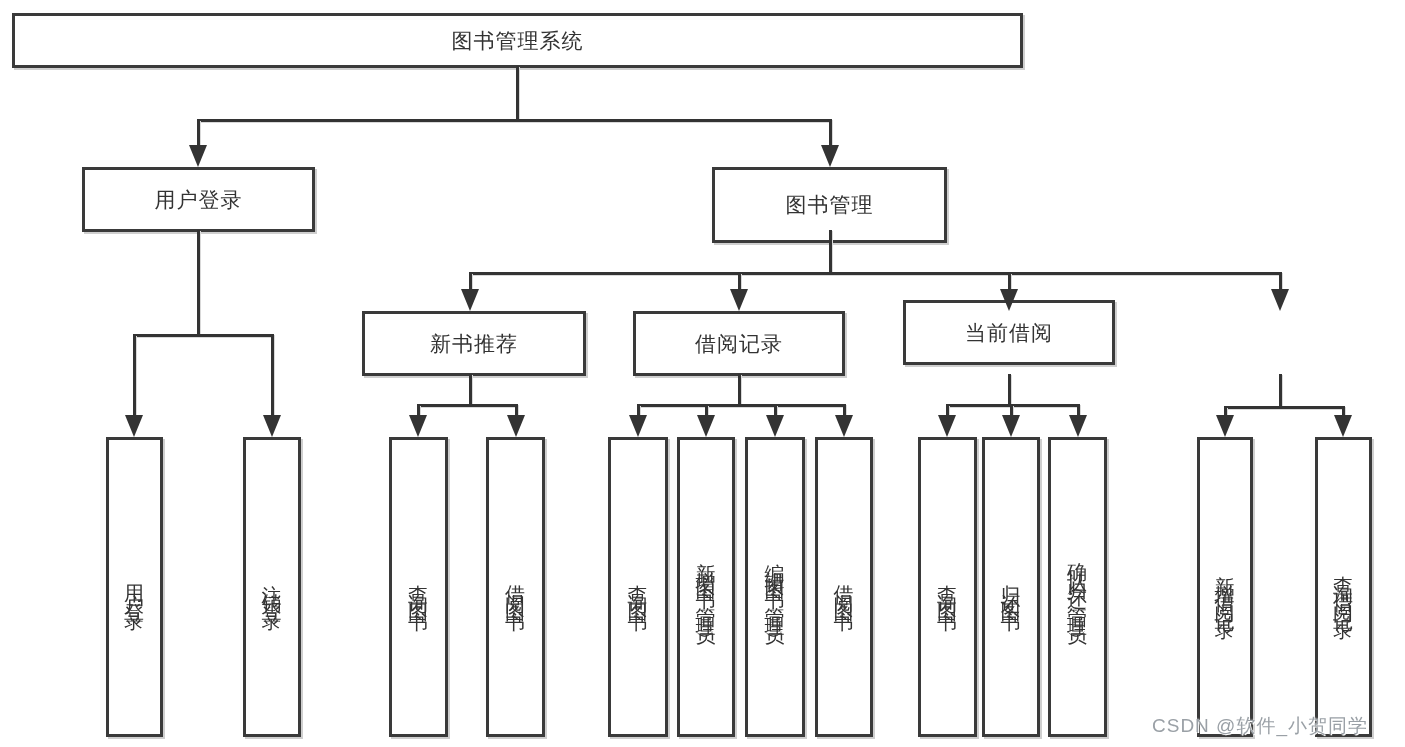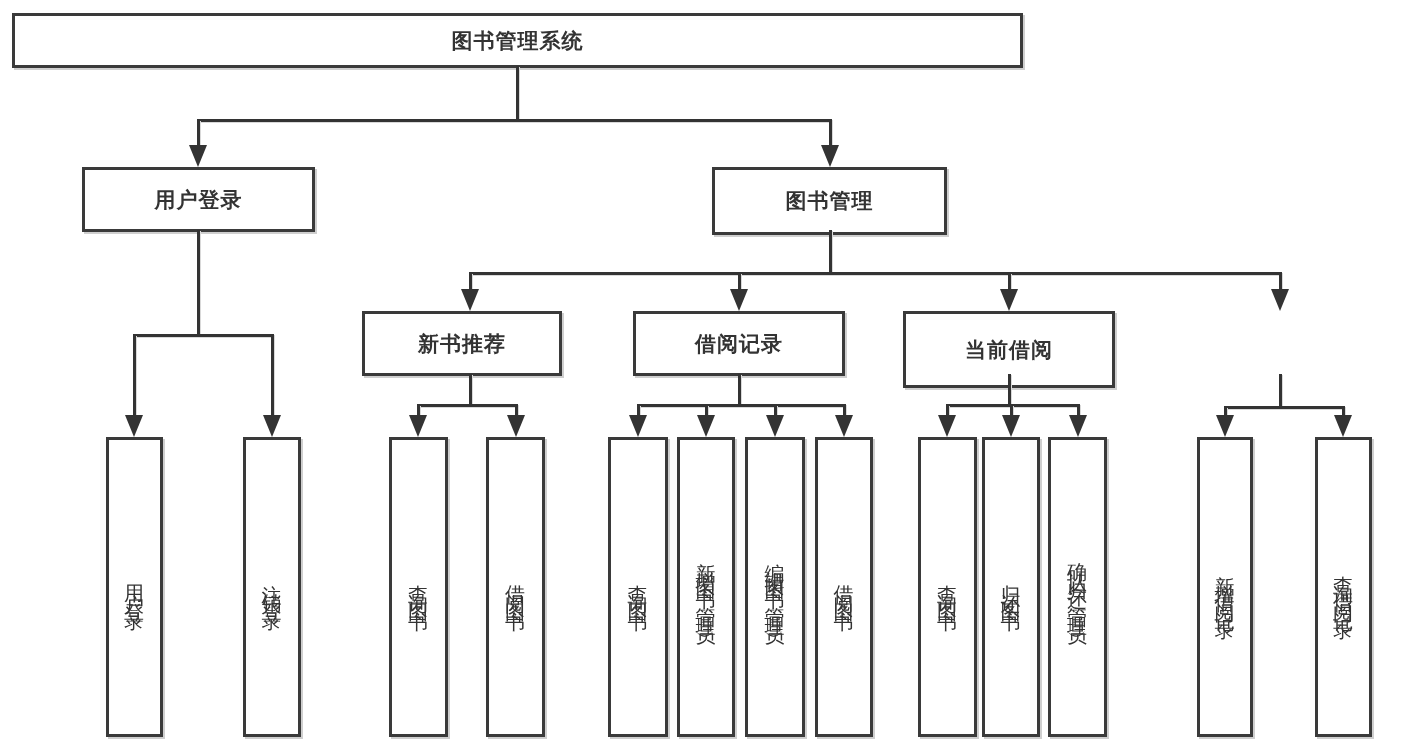--- a/index.html
+++ b/index.html
@@ -25,21 +25,20 @@
     box-shadow:2px 2px 0 #cfcfcf;
     display:flex;
     align-items:center;
     justify-content:center;
     color:var(--text);
   }
   .hbox{
     font-size:21px;
     letter-spacing:1px;
     white-space:nowrap;
-    font-weight:bold;
   }
   .vbox{
     writing-mode:vertical-rl;
     text-orientation:mixed;
     font-size:20px;
     letter-spacing:9px;
     line-height:1;
   }
   .line{
     position:absolute;
@@ -65,25 +64,25 @@
   }
 </style>
 </head>
 <body>
 
 <div class="stage">
 
   <div class="box hbox" style="left:12px;top:13px;width:1011px;height:55px">图书管理系统</div>
 
   <div class="box hbox" style="left:82px;top:167px;width:233px;height:65px">用户登录</div>
-  <div class="box hbox" style="left:712px;top:167px;width:235px;height:68px">图书管理</div>
+  <div class="box hbox" style="left:712px;top:167px;width:235px;height:76px">图书管理</div>
 
-  <div class="box hbox" style="left:362px;top:311px;width:200px;height:65px">新书推荐</div>
+  <div class="box hbox" style="left:362px;top:311px;width:224px;height:65px">新书推荐</div>
   <div class="box hbox" style="left:633px;top:311px;width:212px;height:65px">借阅记录</div>
-  <div class="box hbox" style="left:903px;top:311px;width:212px;height:77px">当前借阅</div>
+  <div class="box hbox" style="left:903px;top:300px;width:212px;height:65px">当前借阅</div>
 
   <div class="box vbox" style="left:106px;top:437px;width:57px;height:300px">用户登录</div>
   <div class="box vbox" style="left:243px;top:437px;width:58px;height:300px">注销登录</div>
 
   <div class="box vbox" style="left:389px;top:437px;width:59px;height:300px">查询图书</div>
   <div class="box vbox" style="left:486px;top:437px;width:59px;height:300px">借阅图书</div>
 
   <div class="box vbox" style="left:608px;top:437px;width:60px;height:300px">查询图书</div>
   <div class="box vbox" style="left:677px;top:437px;width:58px;height:300px">新增图书（管理员）</div>
   <div class="box vbox" style="left:745px;top:437px;width:60px;height:300px">编辑图书（管理员）</div>
@@ -144,13 +143,14 @@
       <div class="line" style="left: 1077px; top: 405px; width: 3px; height: 12px;"></div>
       <div class="tri" style="left: 1069px; top: 415px;"></div>
       <div class="line" style="left: 1279px; top: 374px; width: 3px; height: 35px;"></div>
       <div class="line" style="left: 1224px; top: 406px; width: 121px; height: 3px;"></div>
       <div class="line" style="left: 1224px; top: 407px; width: 3px; height: 10px;"></div>
       <div class="tri" style="left: 1216px; top: 415px;"></div>
       <div class="line" style="left: 1342px; top: 407px; width: 3px; height: 10px;"></div>
       <div class="tri" style="left: 1334px; top: 415px;"></div>
     </div>
 
+  <div class="watermark">CSDN @软件_小贺同学</div>
 </div>
 
 </body></html>

